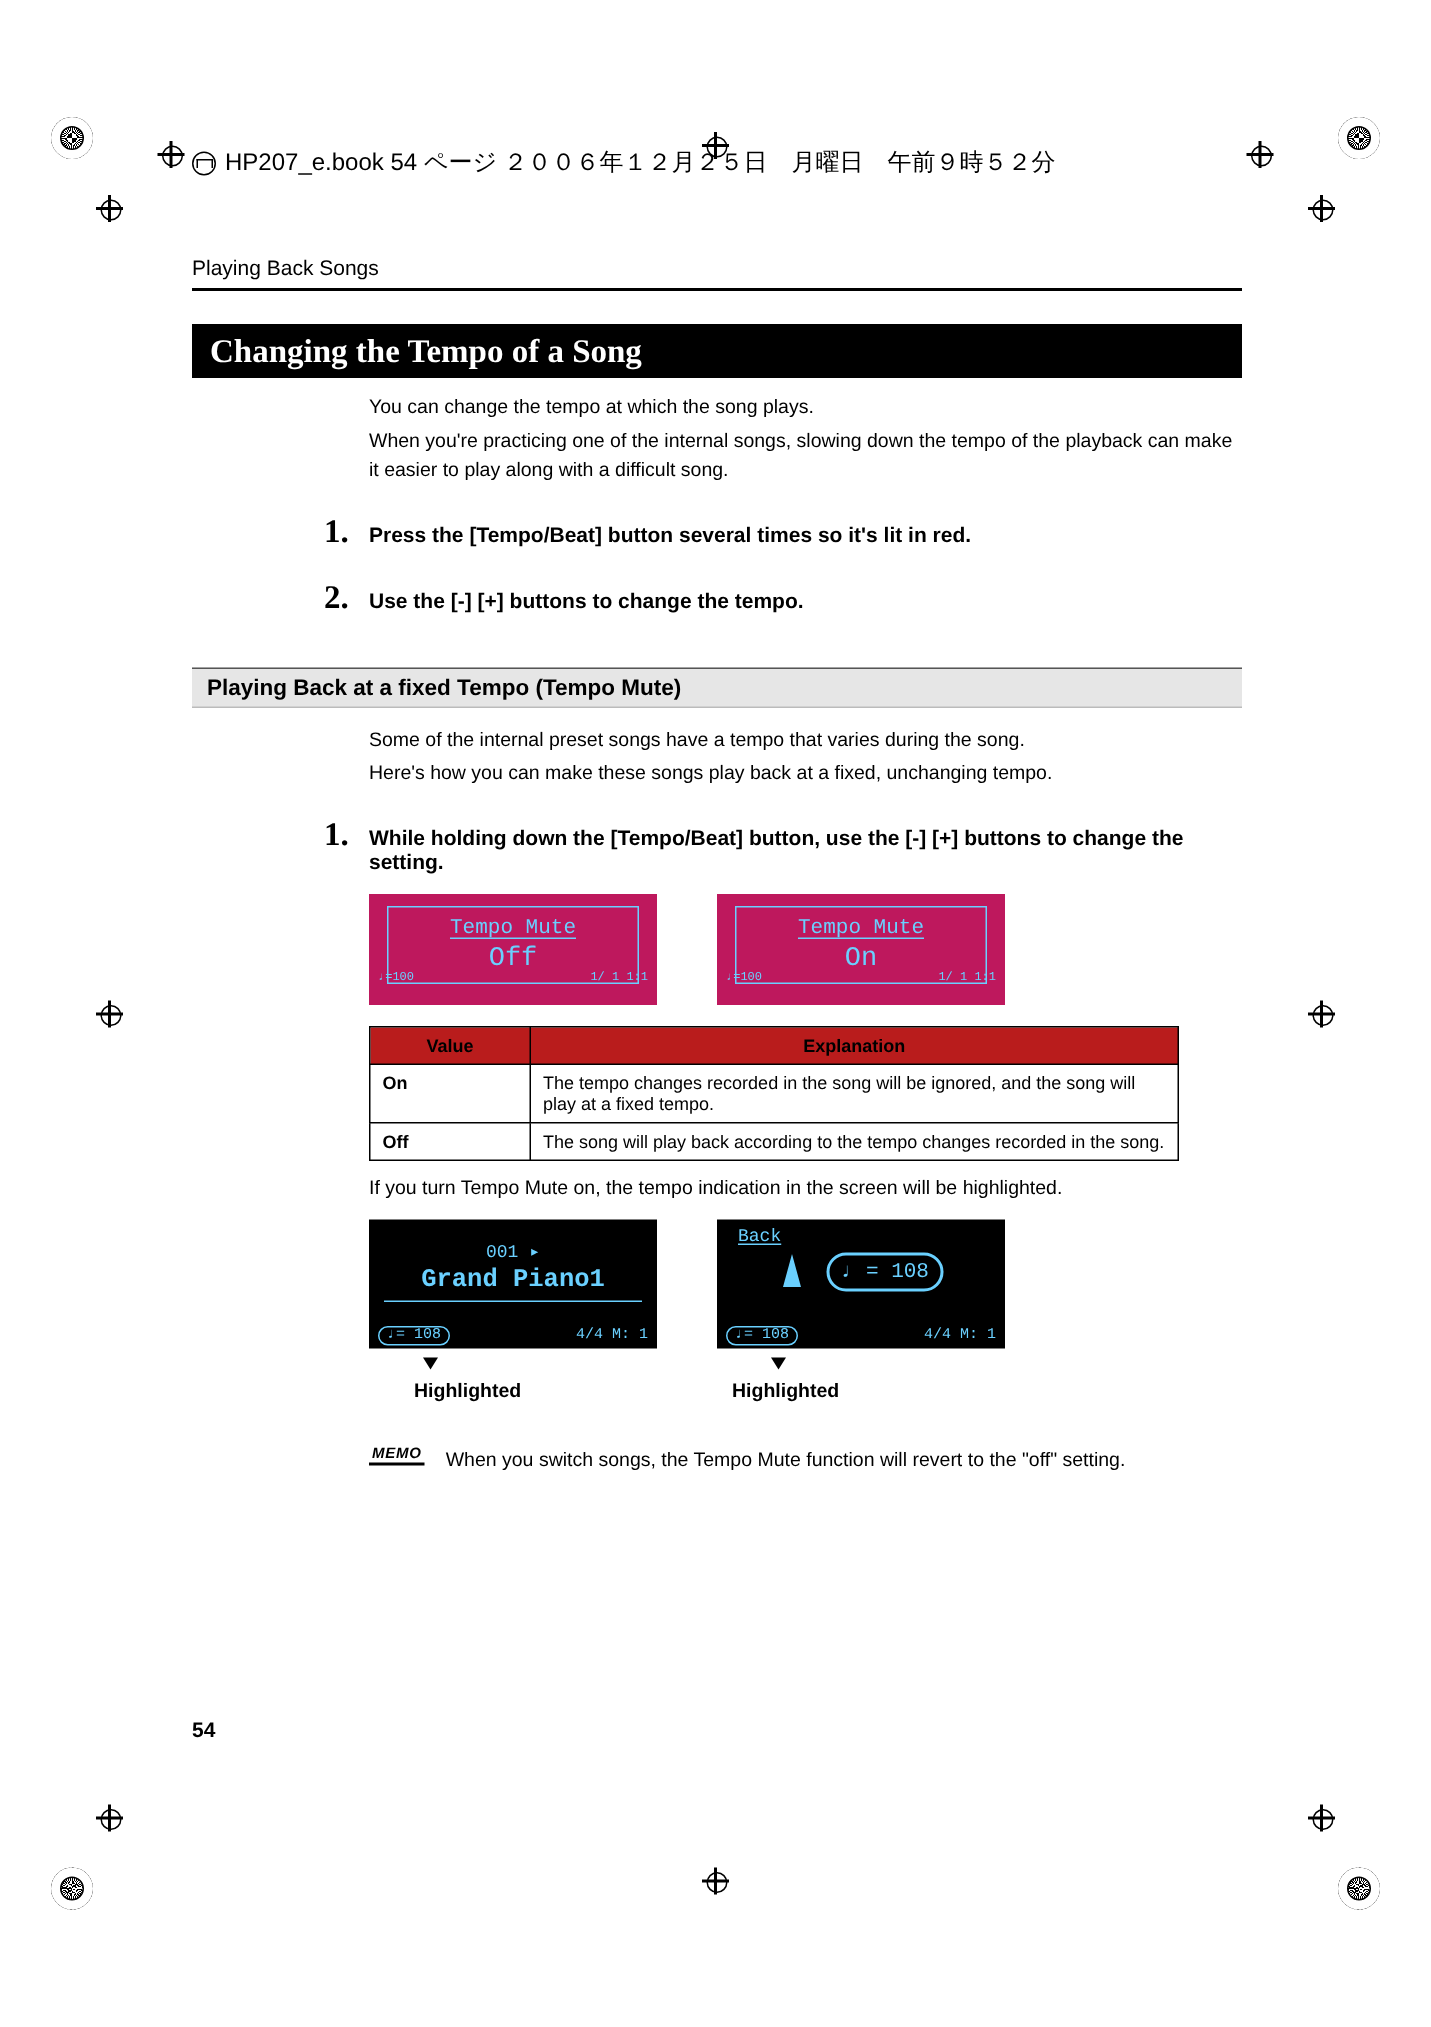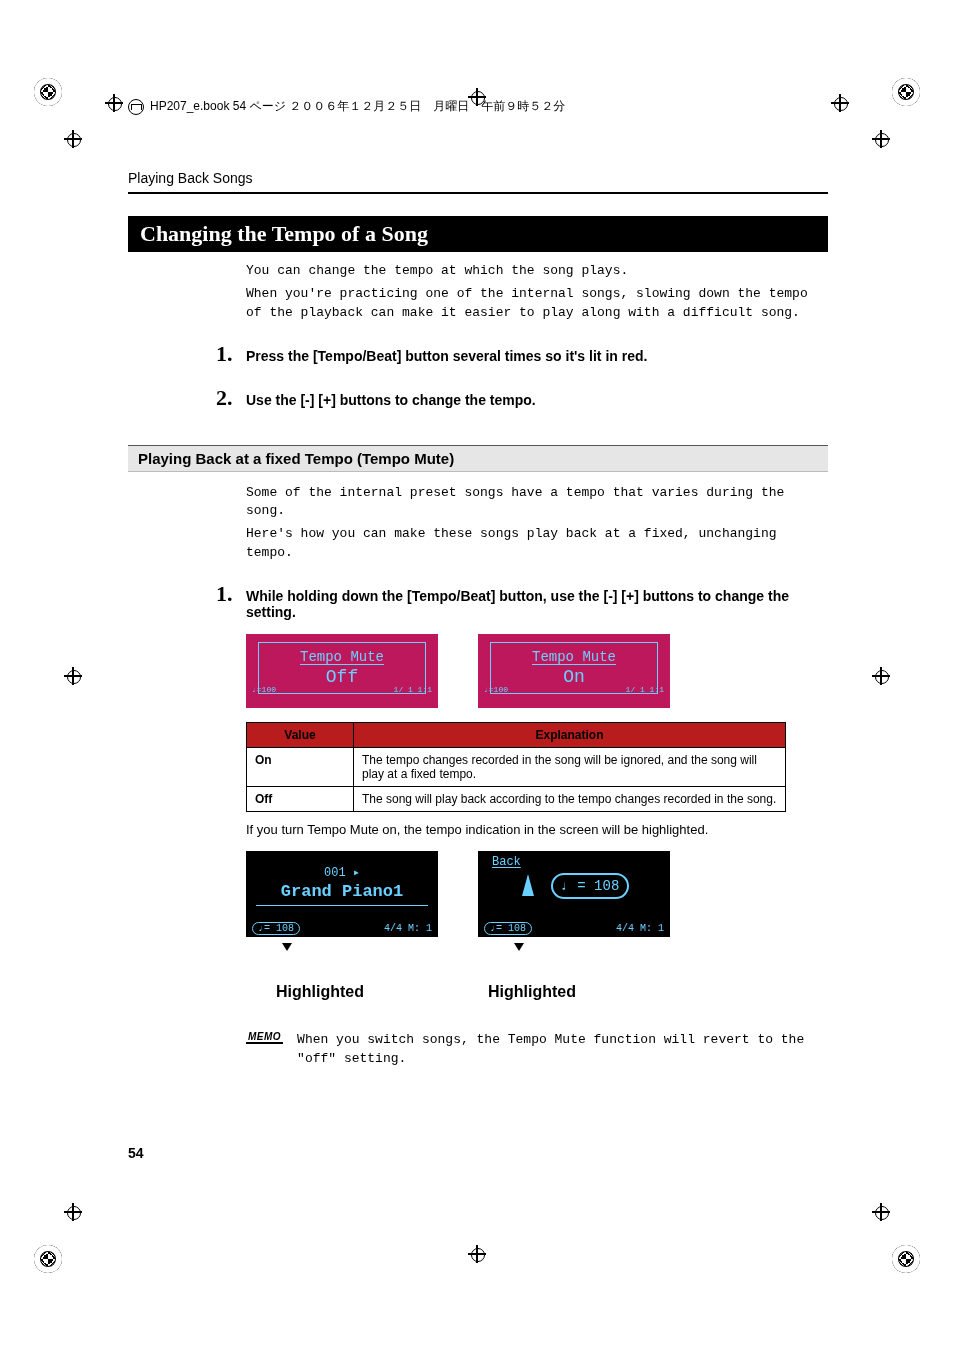--- a/index.html
+++ b/index.html
@@ -47,21 +47,21 @@
   .rm-r2 { top: 50%; right: 64px; transform: translateY(-50%); }
   .rm-l3 { bottom: 130px; left: 64px; }
   .rm-r3 { bottom: 130px; right: 64px; }
   .rm-t2 { top: 94px; left: 105px; }
   .rm-tr2{ top: 94px; right: 105px; }
 
   .page-line {
     position: absolute;
     top: 98px;
     left: 128px;
-    font-size: 12px;
+    font-size: 16px;
     color: #000;
     display: flex;
     align-items: center;
     gap: 6px;
   }
   .page-line .book-icon {
     width: 14px; height: 14px; border: 1px solid #000; border-radius: 50%;
     position: relative; display:inline-block;
   }
   .page-line .book-icon::before {
@@ -92,21 +92,20 @@
     font-size: 22px;
     font-weight: bold;
     padding: 5px 12px;
     margin: 0 0 10px 0;
     font-family: Georgia, "Times New Roman", serif;
   }
 
   .body-text, .step-text, .note-text {
     font-size: 13px;
     line-height: 1.45;
-    font-family: Liberation Mono, monospace;
   }
   .indent1 { margin-left: 118px; }
   .body-text { margin-bottom: 4px; }
 
   .step {
     display: flex;
     align-items: baseline;
     margin: 18px 0 8px 88px;
   }
   .step .num {
@@ -198,21 +197,21 @@
     content:""; position:absolute; left:3px; top:0; width:0; height:0;
     border-left:6px solid transparent; border-right:6px solid transparent; border-bottom:22px solid #6ad0ff;
   }
 
   .screenshot-row {
     display: flex;
     gap: 40px;
     margin: 14px 0 6px 118px;
   }
   .ss-col { display:flex; flex-direction:column; align-items:flex-start; gap:6px;}
-  .ss-col .cap { font-size:16px; font-weight:bold; margin-left:30px;margin-top:26px;}
+  .ss-col .cap { font-size:13px; font-weight:bold; margin-left:30px;}
   .ss-col .arrow-up {
     width:0;height:0;border-left:5px solid transparent;border-right:5px solid transparent;border-top:8px solid #000;
     margin-left:36px;
   }
   .ss-col2 .arrow-up { margin-left:36px; }
   .ss-col2 .cap { margin-left:10px;}
 
   table.vt {
     border-collapse: collapse;
     margin: 10px 0 10px 118px;

